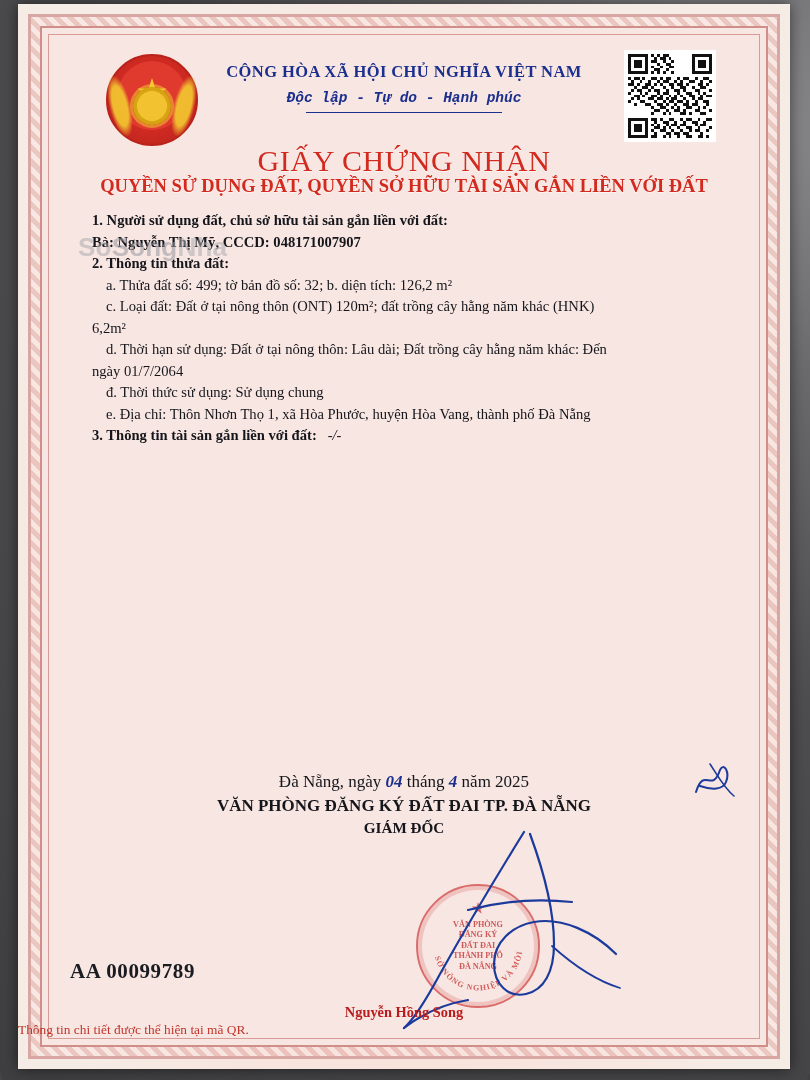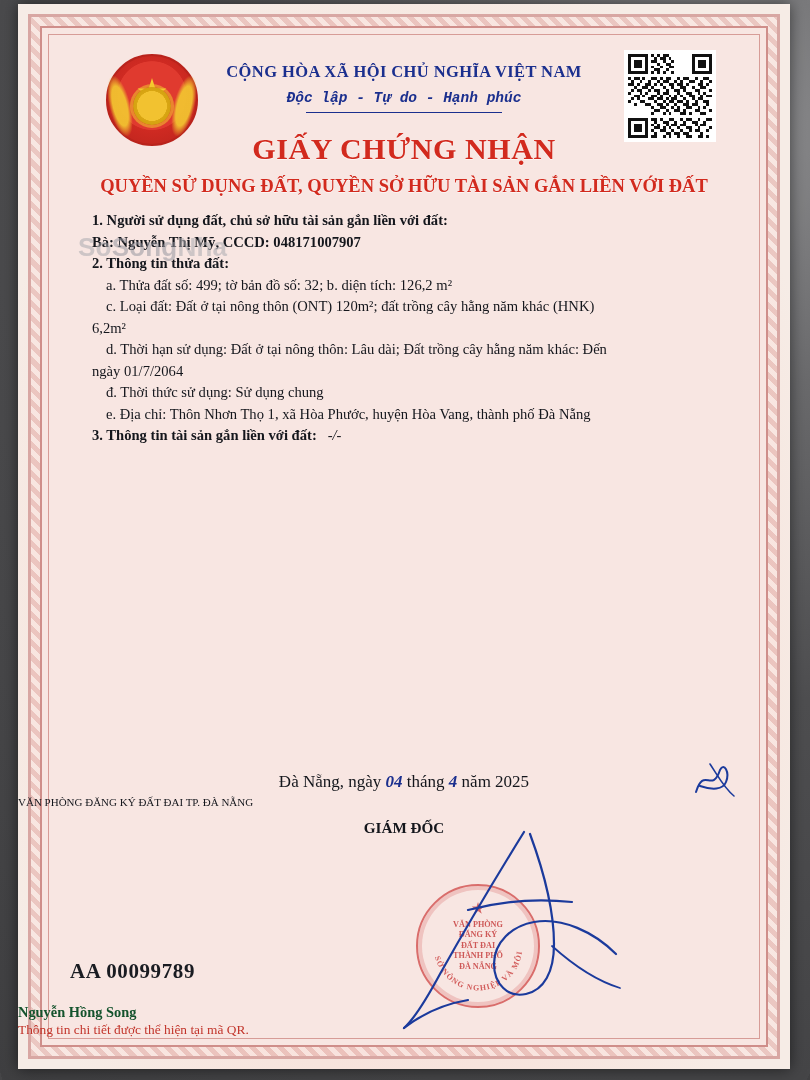--- a/index.html
+++ b/index.html
@@ -170,24 +170,24 @@
     color: #1b2f8e;
     font-family: Liberation Mono, monospace;
   }
   .motto-underline {
     position: absolute;
     left: 50%; top: 108px; width: 196px; margin-left: -98px;
     border-bottom: 1.4px solid #1b2f8e;
   }
 
   .title-1 {
-    position: absolute; left: 0; right: 0; top: 128px;
+    position: absolute; left: 0; right: 0; top: 140px;
     text-align: center;
     font-size: 30px;
-    font-weight: 700;
+    font-weight: 400;
     letter-spacing: .6px;
     color: #d22a1e;
     text-shadow: 0 1px 0 rgba(255,255,255,.6);
   }
   .title-2 {
     position: absolute; left: 0; right: 0; top: 172px;
     text-align: center;
     font-size: 18.5px;
     font-weight: 700;
     color: #d22a1e;
@@ -229,38 +229,40 @@
   }
   .sig-place .hand {
     font-family: "Liberation Serif", serif;
     font-style: italic;
     color: #1b2f8e;
     font-weight: 700;
   }
   .sig-office {
     position: absolute;
     left: 0; right: 0; top: 792px;
-    font-size: 11px;
-    font-weight: 400;
+    text-align: center;
+    font-size: 17px;
+    font-weight: 700;
     color: #14161c;
   }
   .sig-role {
     position: absolute;
     left: 0; right: 0; top: 815px;
     text-align: center;
     font-size: 15.2px;
     font-weight: 700;
     color: #14161c;
   }
   .sig-name {
     position: absolute;
     left: 0; right: 0; top: 1000px;
+    text-align: center;
     font-size: 14.4px;
     font-weight: 700;
-    color: #14532d;
+    color: #b91c1c;
   }
   .sig-note {
     position: absolute;
     left: 0; right: 0; top: 1018px;
     font-size: 13.4px;
     color: #c2342a;
   }
 
   .serial {
     position: absolute;

